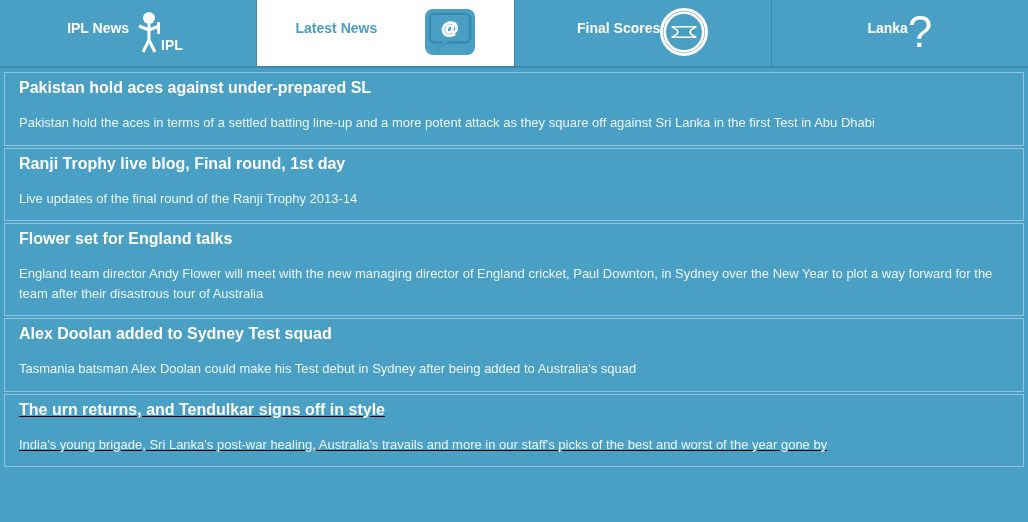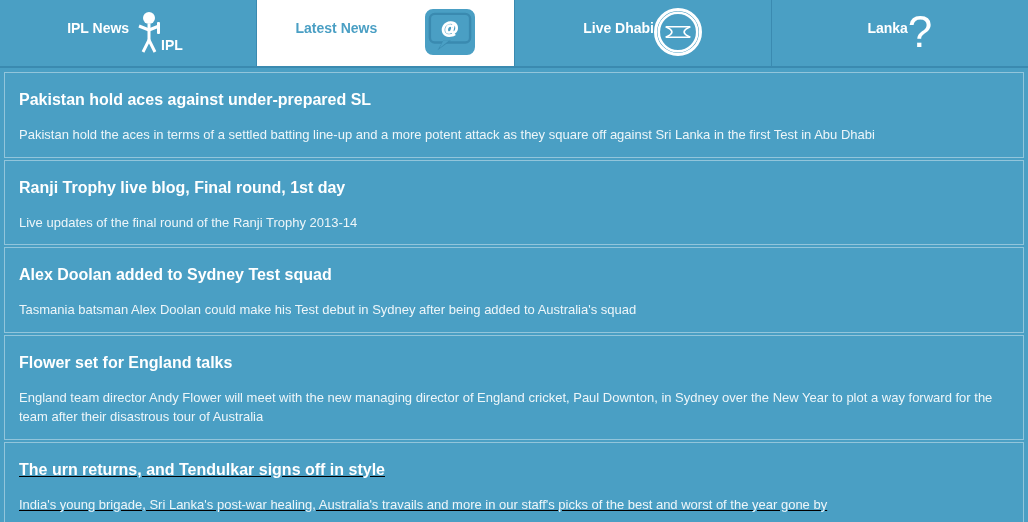--- a/index.html
+++ b/index.html
@@ -51,21 +51,21 @@
 
     
     .content {
       background: #4a9fc4;
       padding: 4px;
     }
     .news-item {
       background: #4a9fc4;
       border: 1px solid rgba(255,255,255,0.4);
       margin-bottom: 2px;
-      padding: 18px 14px 12px;
+      padding: 6px 14px 12px;
       cursor: pointer;
     }
     .news-item:last-child { margin-bottom: 0; text-decoration: underline; }
     .news-title {
       color: white;
       font-size: 16px;
       font-weight: bold;
       margin-bottom: 6px;
     }
     .news-summary {
@@ -119,21 +119,21 @@
 
         <text x="23" y="23" font-size="18" font-weight="bold" fill="#4a9fc4" font-family="Arial" text-anchor="middle" dy="0" stroke="white" stroke-width="1.5">@</text>
 
         <polygon points="16,30 10,40 24,30" fill="#3a8ab0"></polygon>
         <polygon points="16,30 12,38 22,30" fill="#4a9fc4"></polygon>
       </svg>
     </div>
   </div>
 
   <div class="nav-item">
-    <span class="nav-label">Live Dhabi</span>
+    <span class="nav-label">Final Scores</span>
     <div style="width:48px;height:48px;border-radius:50%;border:3px solid white;background:transparent;display:flex;align-items:center;justify-content:center;position:relative;overflow:hidden;">
       <svg width="48" height="48" viewBox="0 0 48 48" xmlns="http://www.w3.org/2000/svg">
         <circle cx="24" cy="24" r="22" fill="none" stroke="white" stroke-width="3"></circle>
 
         <path d="M 10 18 Q 24 24 10 30" stroke="white" stroke-width="2" fill="none"></path>
         <path d="M 38 18 Q 24 24 38 30" stroke="white" stroke-width="2" fill="none"></path>
         <line x1="10" y1="18" x2="38" y2="18" stroke="white" stroke-width="1.5"></line>
         <line x1="10" y1="30" x2="38" y2="30" stroke="white" stroke-width="1.5"></line>
       </svg>
     </div>
@@ -149,24 +149,24 @@
 
   <div class="news-item">
     <div class="news-title">Pakistan hold aces against under-prepared SL</div>
     <div class="news-summary">Pakistan hold the aces in terms of a settled batting line-up and a more potent attack as they square off against Sri Lanka in the first Test in Abu Dhabi</div>
   </div>
   <div class="news-item">
     <div class="news-title">Ranji Trophy live blog, Final round, 1st day</div>
     <div class="news-summary">Live updates of the final round of the Ranji Trophy 2013-14</div>
   </div>
   <div class="news-item">
+    <div class="news-title">Flower set for England talks</div>
+    <div class="news-summary">England team director Andy Flower will meet with the new managing director of England cricket, Paul Downton, in Sydney over the New Year to plot a way forward for the team after their disastrous tour of Australia</div>
+  </div>
+  <div class="news-item">
     <div class="news-title">Alex Doolan added to Sydney Test squad</div>
     <div class="news-summary">Tasmania batsman Alex Doolan could make his Test debut in Sydney after being added to Australia's squad</div>
-  </div>
-  <div class="news-item">
-    <div class="news-title">Flower set for England talks</div>
-    <div class="news-summary">England team director Andy Flower will meet with the new managing director of England cricket, Paul Downton, in Sydney over the New Year to plot a way forward for the team after their disastrous tour of Australia</div>
   </div>
   <div class="news-item">
     <div class="news-title">The urn returns, and Tendulkar signs off in style</div>
     <div class="news-summary">India's young brigade, Sri Lanka's post-war healing, Australia's travails and more in our staff's picks of the best and worst of the year gone by</div>
   </div>
 </div>
 
 </body></html>

